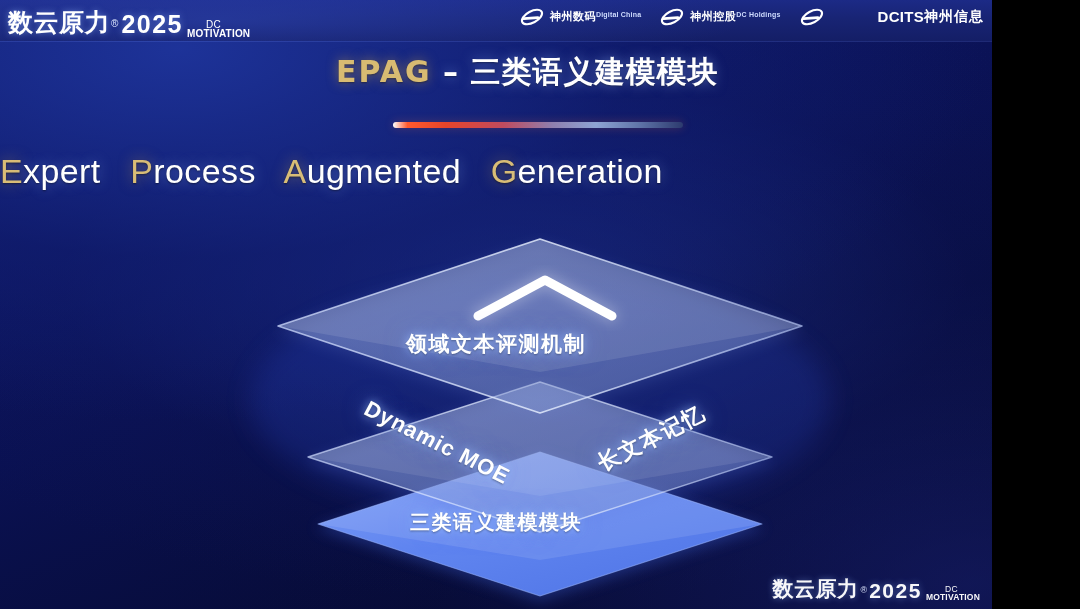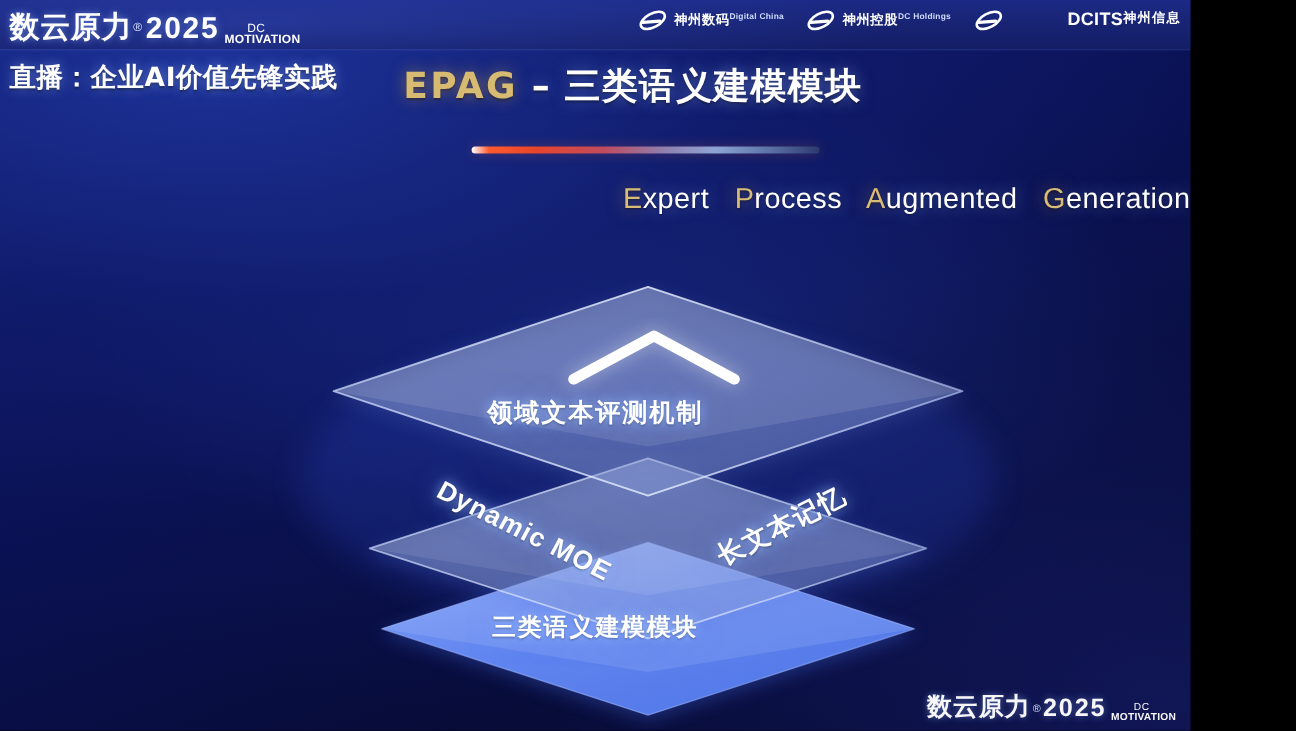--- a/index.html
+++ b/index.html
@@ -65,21 +65,21 @@
   .partners{position:absolute;right:8px;top:4px;display:flex;align-items:center;gap:18px;}
   .plogo{display:flex;align-items:center;gap:5px;}
   .swirl{width:26px;height:26px;flex:none;}
   .ptxt{display:flex;flex-direction:row;line-height:1.05;}
   .ptxt .pcn{
     font-family:"DejaVu Sans","Liberation Sans",sans-serif;
     font-size:11px;font-weight:bold;color:#fff;letter-spacing:.5px;
   }
   .ptxt .pen{font-size:7px;font-weight:bold;color:#cfdcff;letter-spacing:.2px;}
   .ptxt .pbig{font-family:"Liberation Sans",sans-serif;font-size:15px;font-weight:bold;color:#fff;letter-spacing:.3px;margin-left:48px;}
-  .ptxt .psub{font-family:"DejaVu Sans",sans-serif;font-size:11px;font-weight:bold;color:#fff;letter-spacing:1px;}
+  .ptxt .psub{font-family:"DejaVu Sans",sans-serif;font-size:14px;font-weight:bold;color:#fff;letter-spacing:1px;}
 
   
   #live-line{
     position:absolute;left:8px;top:50px;
     font-family:"DejaVu Sans","Liberation Sans",sans-serif;
     font-size:22px;font-weight:bold;color:#fff;letter-spacing:.5px;
     text-shadow:0 0 10px rgba(140,175,255,.6),0 1px 2px rgba(0,0,0,.5);
     white-space:nowrap;
   }
   
@@ -99,23 +99,23 @@
   }
   
   #divider{
     position:absolute;left:393px;top:122px;width:290px;height:6px;border-radius:3px;
     background:linear-gradient(90deg,#ffffff 0%,#ff5a2e 5%,#e8452a 18%,#c04b5e 38%,#8f7fae 55%,#8ea4d4 70%,#5f74a8 85%,#2c3a6e 100%);
     filter:blur(.2px);
     box-shadow:0 0 10px rgba(255,110,60,.25);
   }
   
   #subtitle{
-    position:absolute;left:0;right:0;top:152px;text-align:right;
+    position:absolute;left:0;right:0;top:152px;text-align:left;
     font-family:"Liberation Sans",sans-serif;
-    font-size:24px;font-weight:normal;letter-spacing:.4px;white-space:nowrap;
+    font-size:34px;font-weight:normal;letter-spacing:.4px;white-space:nowrap;
   }
   #subtitle .cap{
     color:#d9bd76;
     text-shadow:0 0 14px rgba(205,165,80,.5),0 1px 2px rgba(0,0,0,.5);
   }
   #subtitle .wrd{
     color:#fff;
     text-shadow:0 0 14px rgba(150,185,255,.45),0 1px 2px rgba(0,0,0,.5);
   }
   
@@ -197,21 +197,20 @@
         </svg>
       </span>
       <span class="ptxt">
         <span class="pbig">DCITS</span>
         <span class="psub">神州信息</span>
       </span>
     </div>
 
   </div>
 
-  <div id="live-line">直播：企业AI价值先锋实践</div>
 
   <div id="main-title">
     <span class="acr">EPAG</span><span class="rest"> – </span><span class="rest">三类语义建模模块</span>
   </div>
 
   <div id="divider"></div>
 
   <div id="subtitle">
     <span><span class="cap">E</span><span class="wrd">xpert</span></span>
     <span class="wrd">&nbsp;</span>

